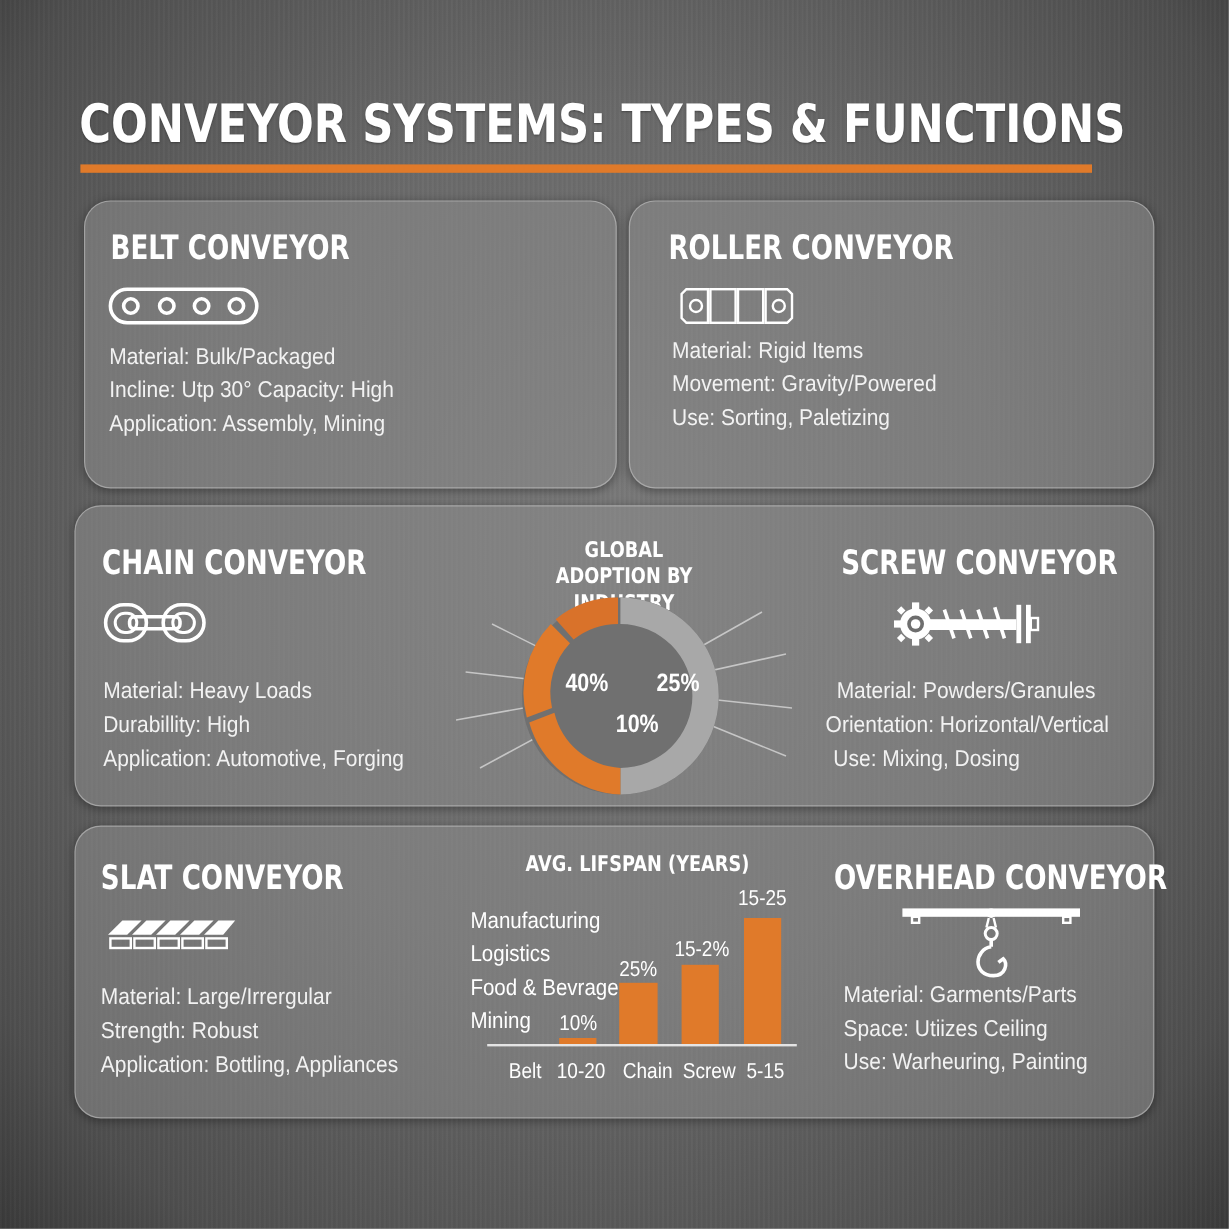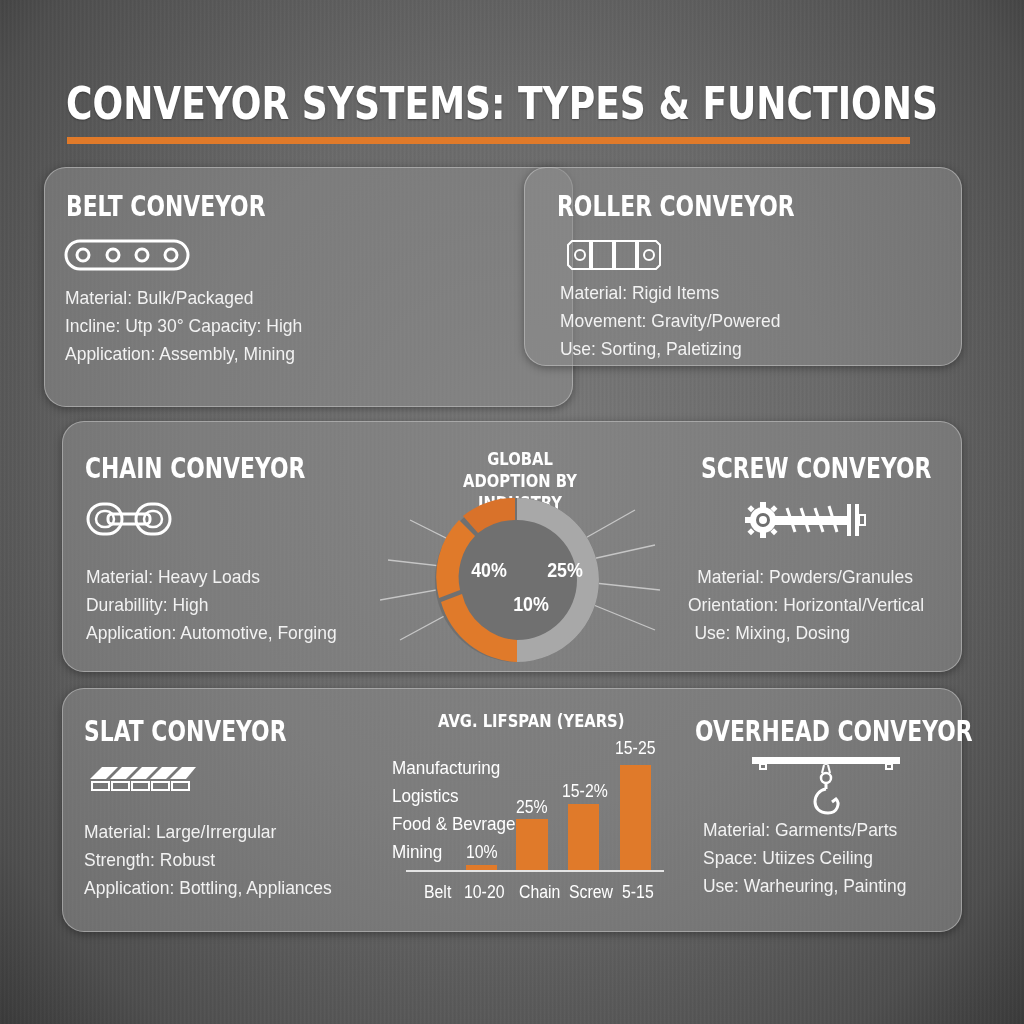--- a/index.html
+++ b/index.html
@@ -54,37 +54,37 @@
   .bar-label { position: absolute; font-size: 18px; color: #fff; white-space: nowrap; transform: scaleX(0.88); transform-origin: left top; }
   .legend-line { position: absolute; font-size: 19px; color: #fff; white-space: nowrap; transform: scaleX(0.9); transform-origin: left top; }
   .x-label { position: absolute; font-size: 18px; color: #fff; white-space: nowrap; transform: scaleX(0.88); transform-origin: left top; }
 </style>
 </head>
 <body>
 
 <div class="title">CONVEYOR SYSTEMS: TYPES &amp; FUNCTIONS</div>
 <div class="title-underline"></div>
 
-<div class="card" style="left:44px;top:167px;width:529px;height:240px;padding-left:13px;">
+<div class="card" style="left:70px;top:167px;width:444px;height:240px;padding-left:13px;">
   <div class="card-title" style="left:21px;top:22px;">BELT CONVEYOR</div>
   <svg class="icon" style="left:19px;top:71px;" width="126" height="32" viewBox="0 0 126 32">
     <rect x="2" y="2" width="122" height="28" rx="14" fill="none" stroke="#fff" stroke-width="3"></rect>
     <circle cx="19" cy="16" r="6" fill="none" stroke="#fff" stroke-width="3"></circle>
     <circle cx="49" cy="16" r="6" fill="none" stroke="#fff" stroke-width="3"></circle>
     <circle cx="78" cy="16" r="6" fill="none" stroke="#fff" stroke-width="3"></circle>
     <circle cx="107" cy="16" r="6" fill="none" stroke="#fff" stroke-width="3"></circle>
   </svg>
   <div class="lines" style="left:20px;top:116px;">
     <span class="line">Material: Bulk/Packaged</span>
     <span class="line">Incline: Utp 30°  Capacity: High</span>
     <span class="line">Application: Assembly, Mining</span>
   </div>
 </div>
 
-<div class="card" style="left:524px;top:167px;width:438px;height:199px;">
+<div class="card" style="left:524px;top:167px;width:438px;height:240px;">
   <div class="card-title" style="left:32px;top:22px;">ROLLER CONVEYOR</div>
   <svg class="icon" style="left:40px;top:71px;" width="100" height="32" viewBox="0 0 100 32">
     <path d="M7 2 H25 V30 H7 L3 26 V6 Z" fill="none" stroke="#fff" stroke-width="2"></path>
     <circle cx="15" cy="16" r="5" fill="none" stroke="#fff" stroke-width="2"></circle>
     <rect x="27" y="2" width="21" height="28" fill="none" stroke="#fff" stroke-width="2"></rect>
     <rect x="50" y="2" width="21" height="28" fill="none" stroke="#fff" stroke-width="2"></rect>
     <path d="M73 2 H91 L95 6 V26 L91 30 H73 Z" fill="none" stroke="#fff" stroke-width="2"></path>
     <circle cx="84" cy="16" r="5" fill="none" stroke="#fff" stroke-width="2"></circle>
   </svg>
   <div class="lines" style="left:35px;top:111px;">

